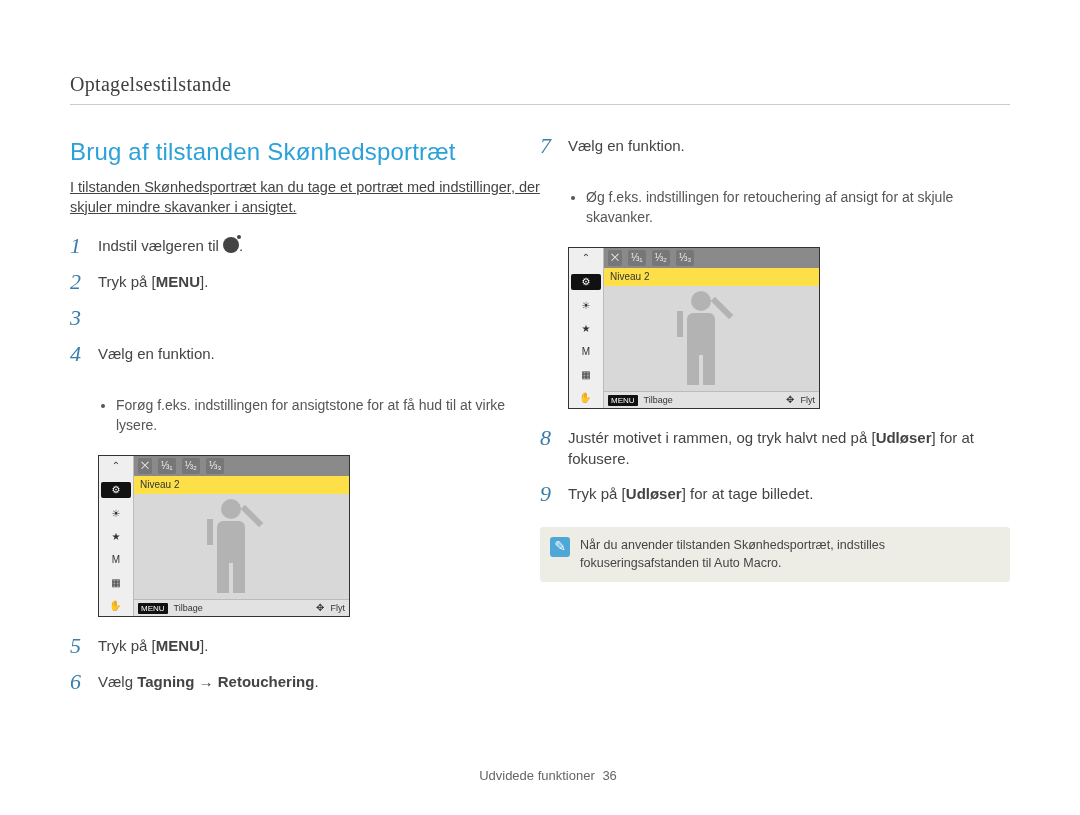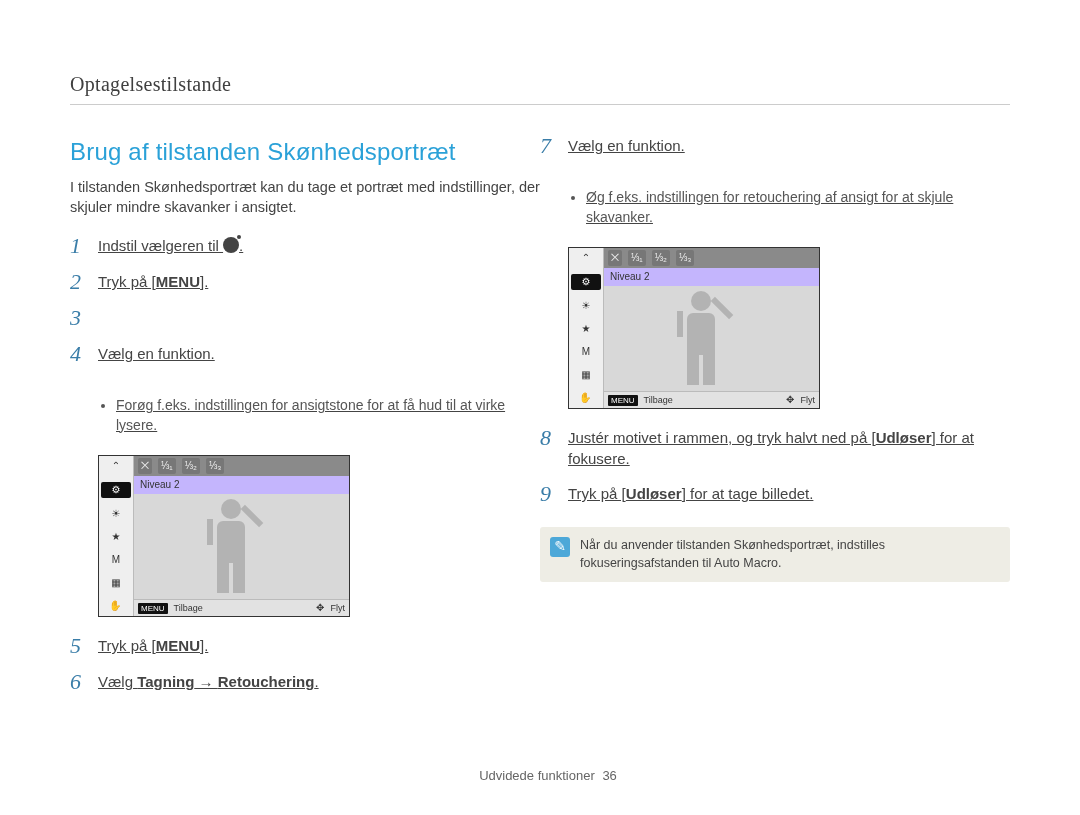--- a/index.html
+++ b/index.html
@@ -41,20 +41,21 @@
     color: #2aa1d8;
     font-weight: 400;
     font-size: 24px;
     margin: 0 0 8px 0;
     letter-spacing: 0.2px;
   }
   .intro {
     color: #444;
     margin: 0 0 18px 0;
     font-size: 14.5px;
+    text-decoration: underline;
   }
   ol.steps {
     list-style: none;
     padding: 0;
     margin: 0;
   }
   ol.steps > li {
     display: flex;
     gap: 12px;
     margin-bottom: 14px;
@@ -66,21 +67,20 @@
     color: #3a7da8;
     font-size: 22px;
     line-height: 1;
     width: 16px;
     flex-shrink: 0;
   }
   .step-body {
     flex: 1;
     font-size: 15px;
     color: #444;
-    text-decoration: underline;
   }
   .step-body .bold { font-weight: 700; }
   ul.sub {
     list-style: disc;
     margin: 6px 0 6px 18px;
     padding: 0;
     color: #555;
     font-size: 14px;
   }
   ul.sub li { margin-bottom: 4px; margin-top: 32px; }
@@ -151,21 +151,21 @@
     padding: 0 4px;
     color: #eee;
     font-size: 10px;
   }
   .cam .optbar span {
     background: #777;
     padding: 1px 3px;
     border-radius: 2px;
   }
   .cam .level {
-    background: #c4b5fd;
+    background: #fde047;
     padding: 2px 6px;
     font-size: 10px;
     color: #333;
   }
   .cam .preview {
     flex: 1;
     background: #d8d8d8;
     position: relative;
   }
   .cam .preview .figure {

